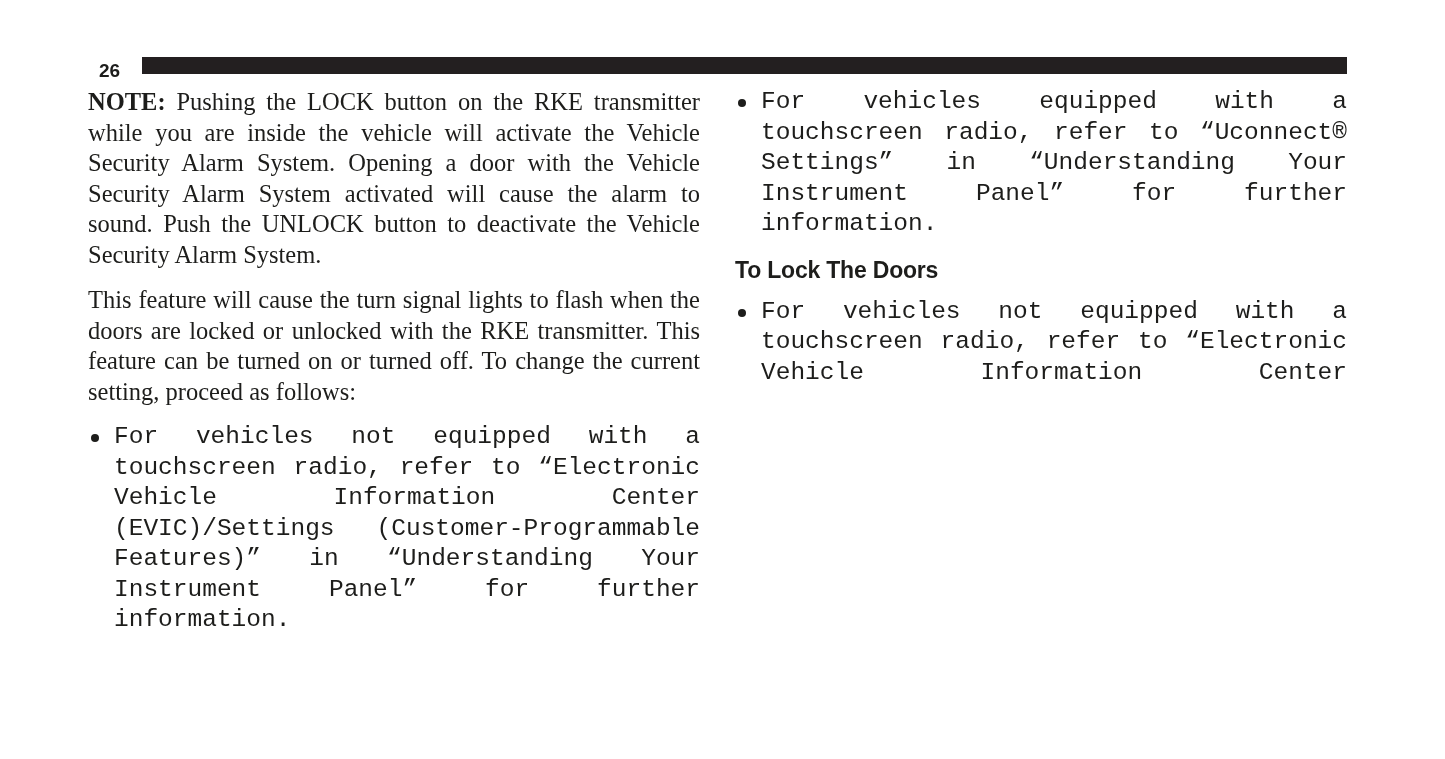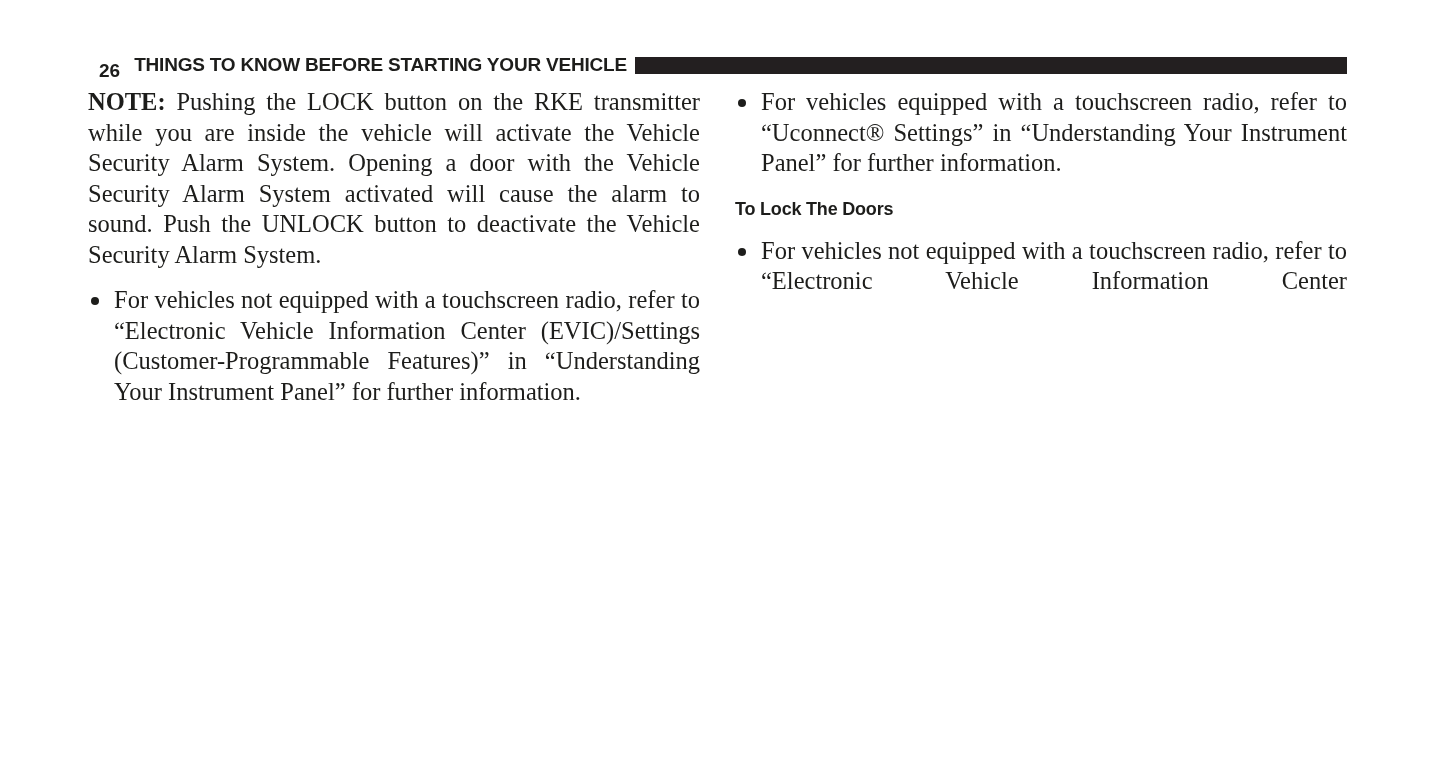--- a/index.html
+++ b/index.html
@@ -63,21 +63,21 @@
     .serif-heading {
       font-family: "Liberation Serif", serif;
       font-weight: bold;
       font-size: 24px;
       line-height: 30px;
       margin: 0 0 14px 0;
     }
     .sans-heading {
       font-family: "Liberation Sans", sans-serif;
       font-weight: bold;
-      font-size: 18px;
+      font-size: 23px;
       line-height: 30px;
       margin: 0 0 12px 0;
       letter-spacing: -0.2px;
     }
     .bullet {
       display: flex;
       margin-bottom: 15px;
     }
     .bullet-dot {
       flex: 0 0 26px;
@@ -89,38 +89,39 @@
       left: 3px;
       top: 12px;
       width: 8px;
       height: 8px;
       border-radius: 50%;
       background: #1d1d1b;
     }
     .bullet-text {
       flex: 1;
       text-align: justify;
+      font-family: Liberation Mono, monospace;
     }
     .last-line-justify { text-align-last: justify; }
   </style>
 </head>
 <body>
 
 <div class="page-header">
   <span class="page-number">26</span>
-  <span class="chapter-title">THINGS TO KNOW BEFORE STARTING YOUR VEHICLE</span>
   <div class="header-bar"></div>
 </div>
 
 <div class="column col-left">
   <p class="para">
     <span class="note-label">NOTE:</span><span> Pushing the LOCK button on the RKE transmitter while you are inside the vehicle will activate the Vehicle Security Alarm System. Opening a door with the Vehicle Security Alarm System activated will cause the alarm to sound. Push the UNLOCK button to deactivate the Vehicle Security Alarm System.</span>
   </p>
 
 
+  <p class="para">This feature will cause the turn signal lights to flash when the doors are locked or unlocked with the RKE transmitter. This feature can be turned on or turned off. To change the current setting, proceed as follows:</p>
 
   <div class="bullet">
     <span class="bullet-dot"></span>
     <span class="bullet-text">For vehicles not equipped with a touchscreen radio, refer to “Electronic Vehicle Information Center (EVIC)/Settings (Customer-Programmable Features)” in “Understanding Your Instrument Panel” for further information.</span>
   </div>
 </div>
 
 <div class="column col-right">
   <div class="bullet">
     <span class="bullet-dot"></span>

